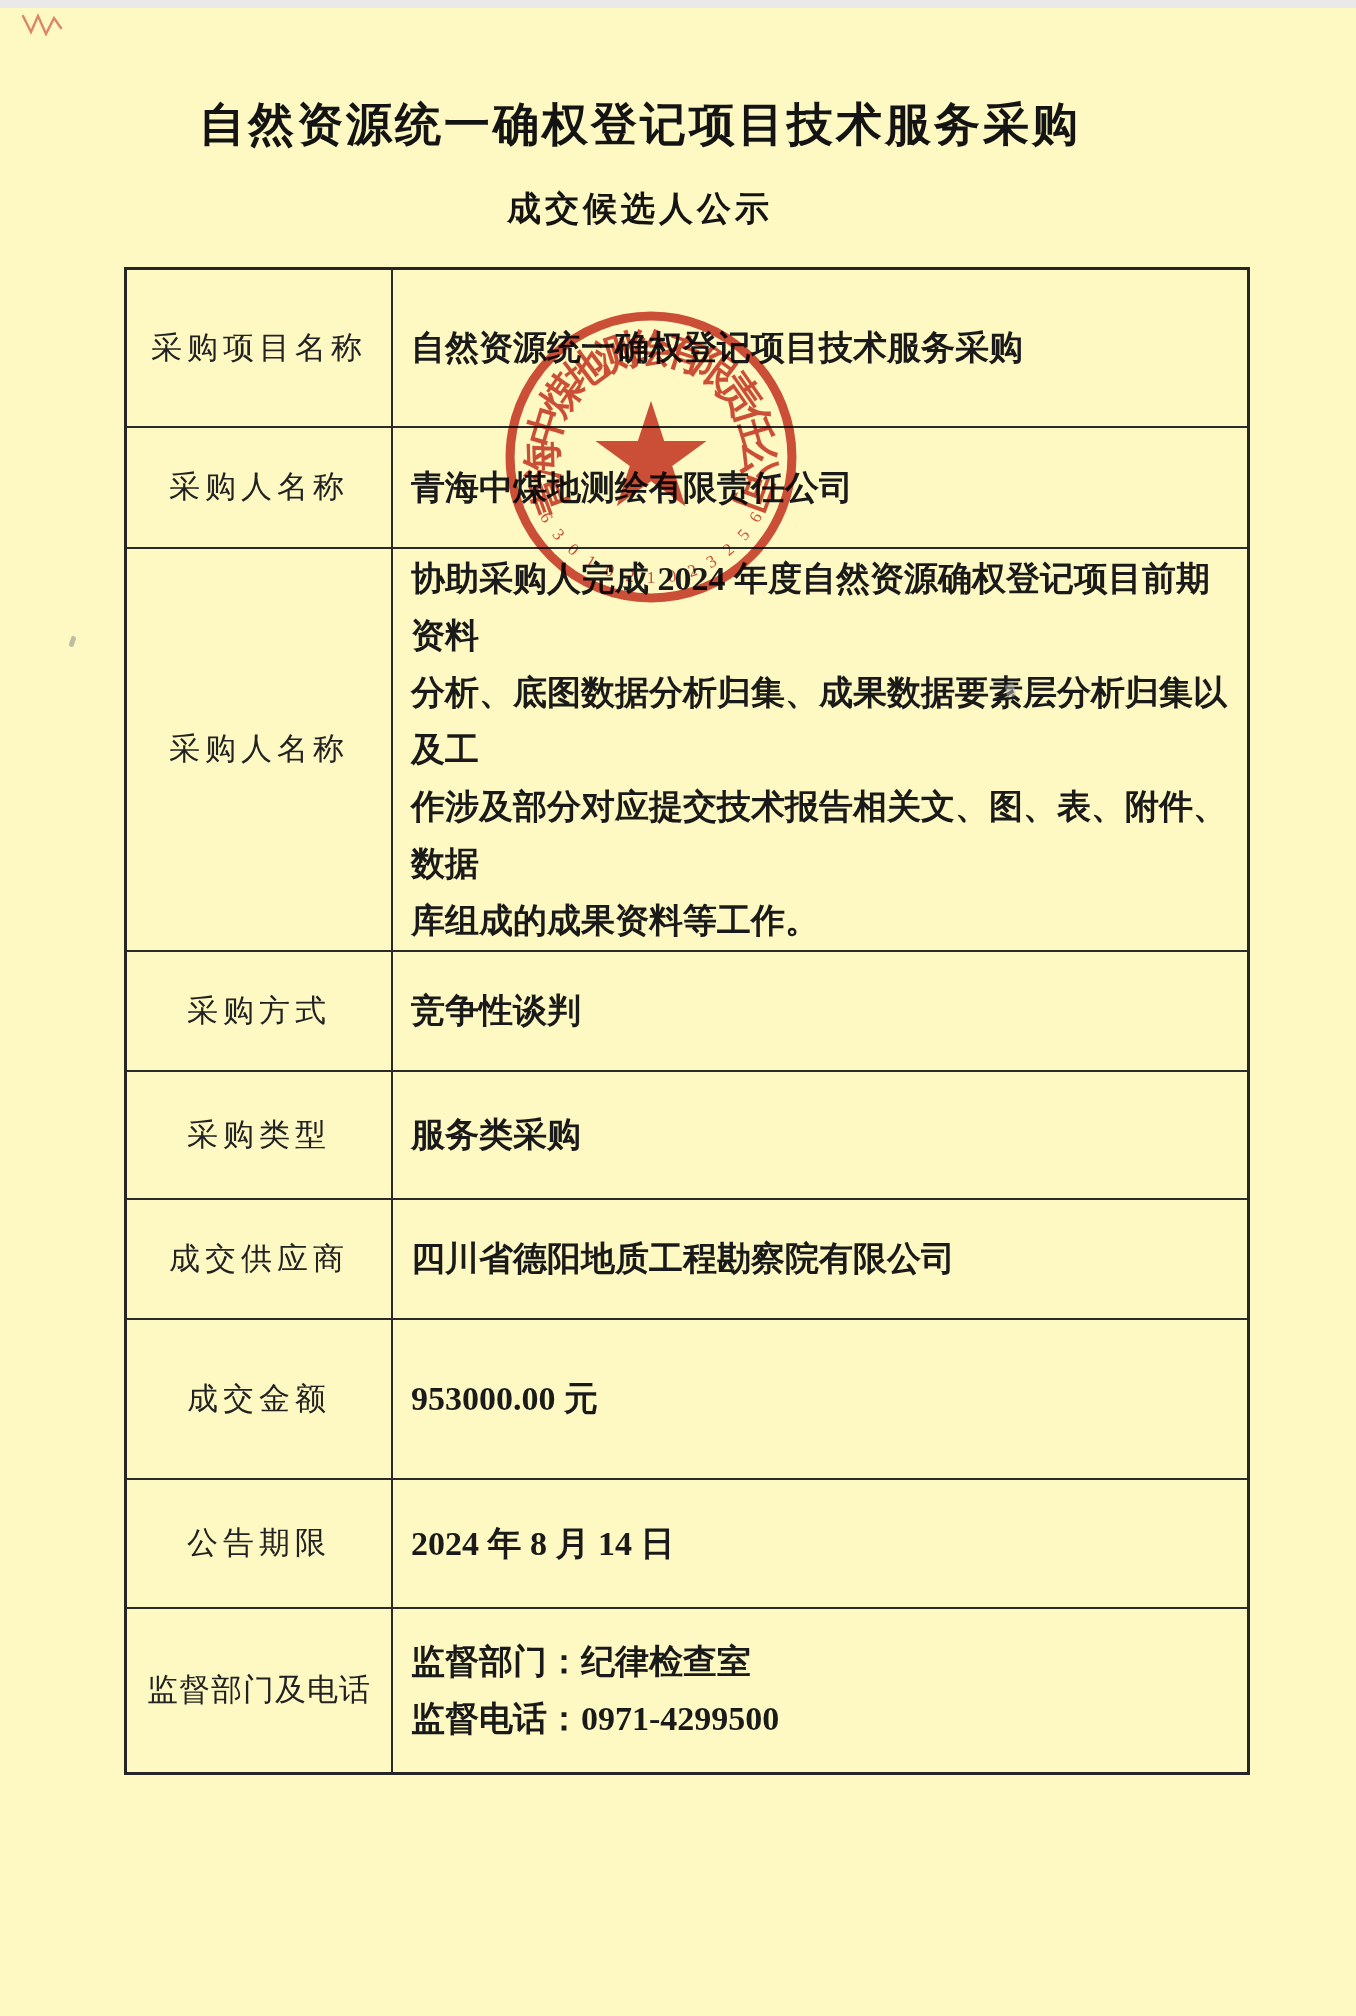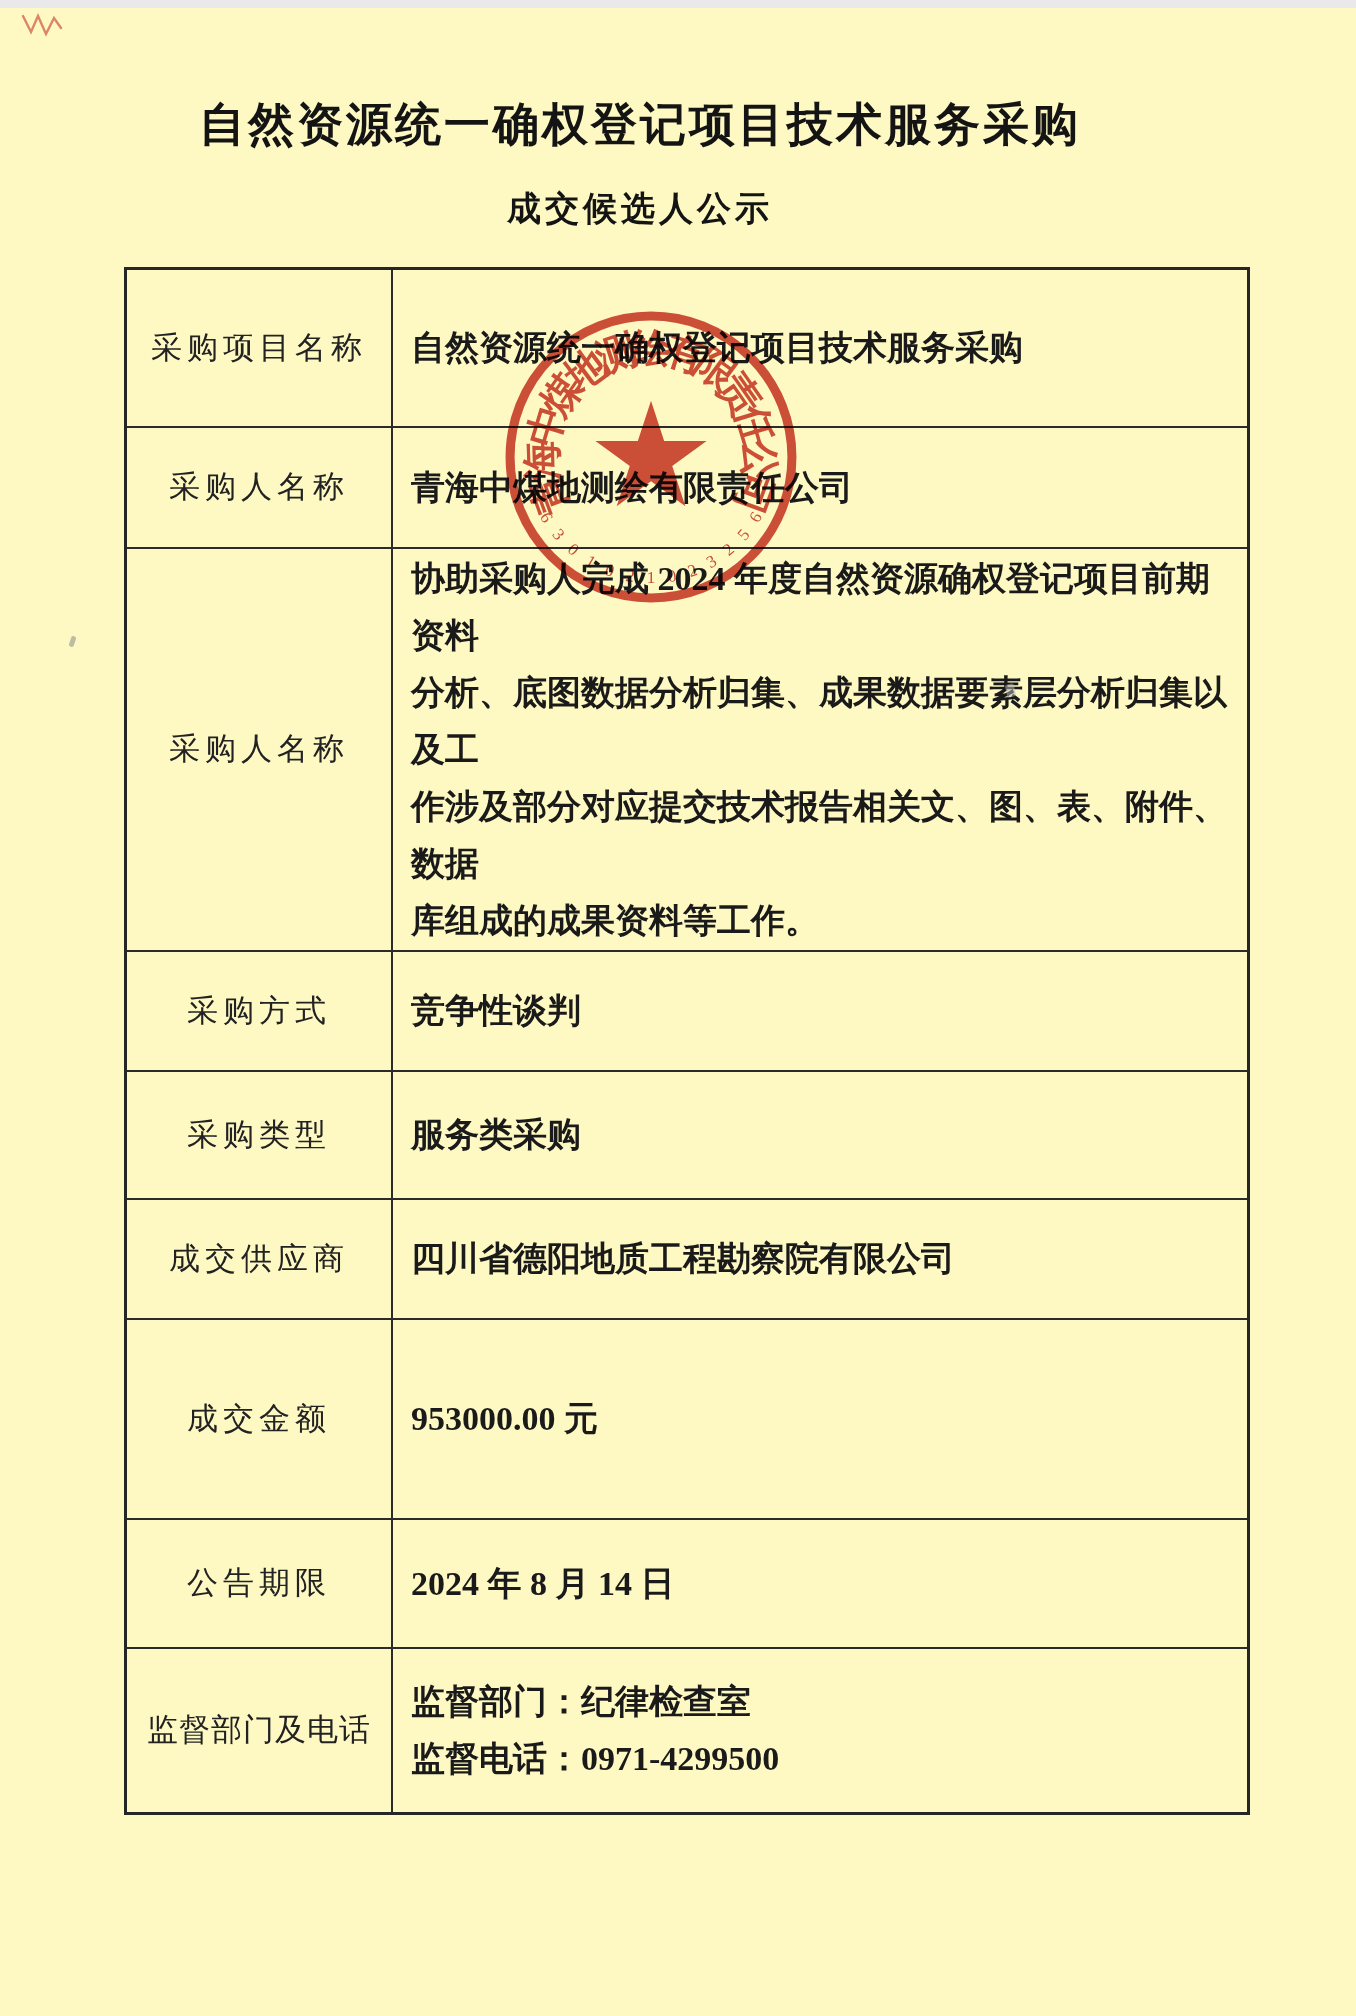--- a/index.html
+++ b/index.html
@@ -108,21 +108,21 @@
           <td class="value-cell">竞争性谈判</td>
         </tr>
         <tr style="height: 128px;">
           <td class="label-cell">采购类型</td>
           <td class="value-cell">服务类采购</td>
         </tr>
         <tr style="height: 120px;">
           <td class="label-cell">成交供应商</td>
           <td class="value-cell">四川省德阳地质工程勘察院有限公司</td>
         </tr>
-        <tr style="height: 200px;">
+        <tr style="height: 160px;">
           <td class="label-cell">成交金额</td>
           <td class="value-cell">953000.00 元</td>
         </tr>
         <tr style="height: 129px;">
           <td class="label-cell">公告期限</td>
           <td class="value-cell">2024 年 8 月 14 日</td>
         </tr>
         <tr style="height: 166px;">
           <td class="label-cell" style="letter-spacing: 1px; font-family: Liberation Mono, monospace;">监督部门及电话</td>
           <td class="value-cell">监督部门：纪律检查室

